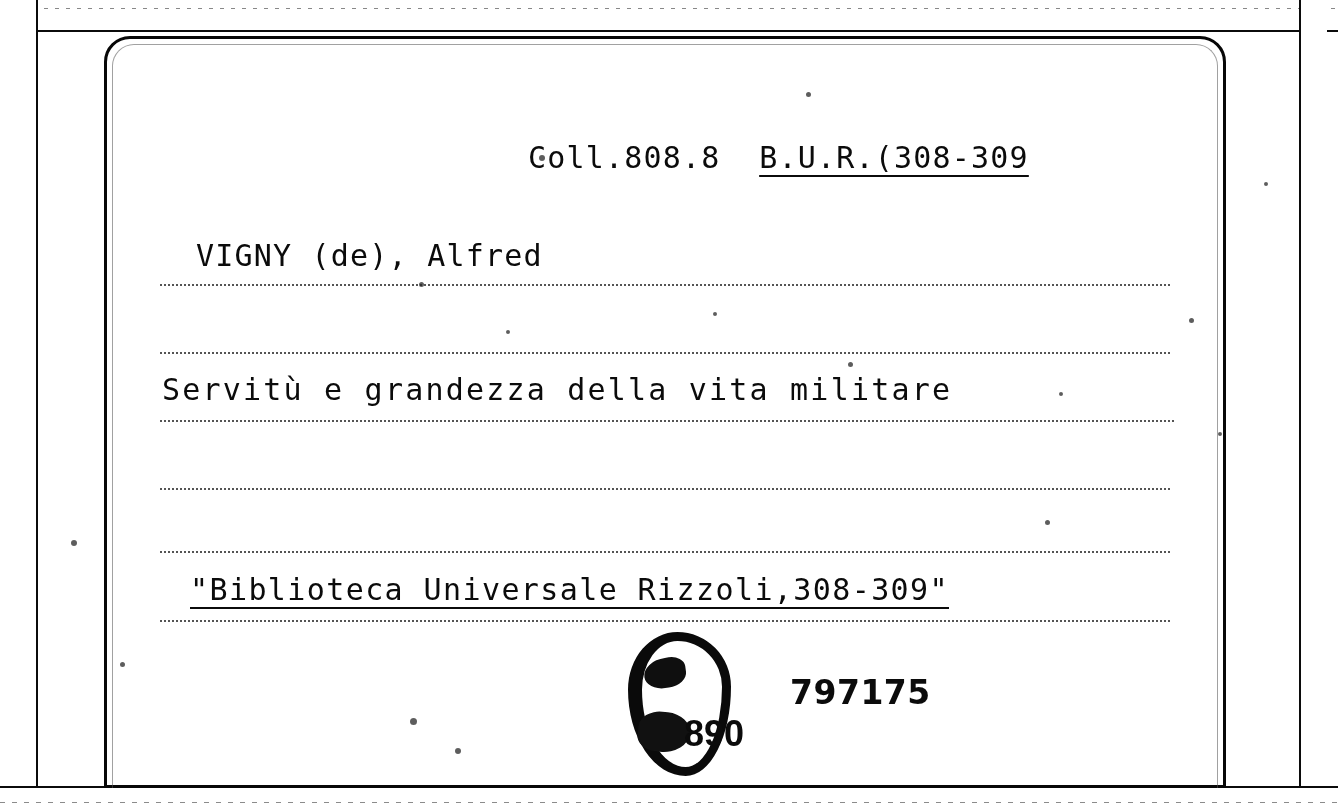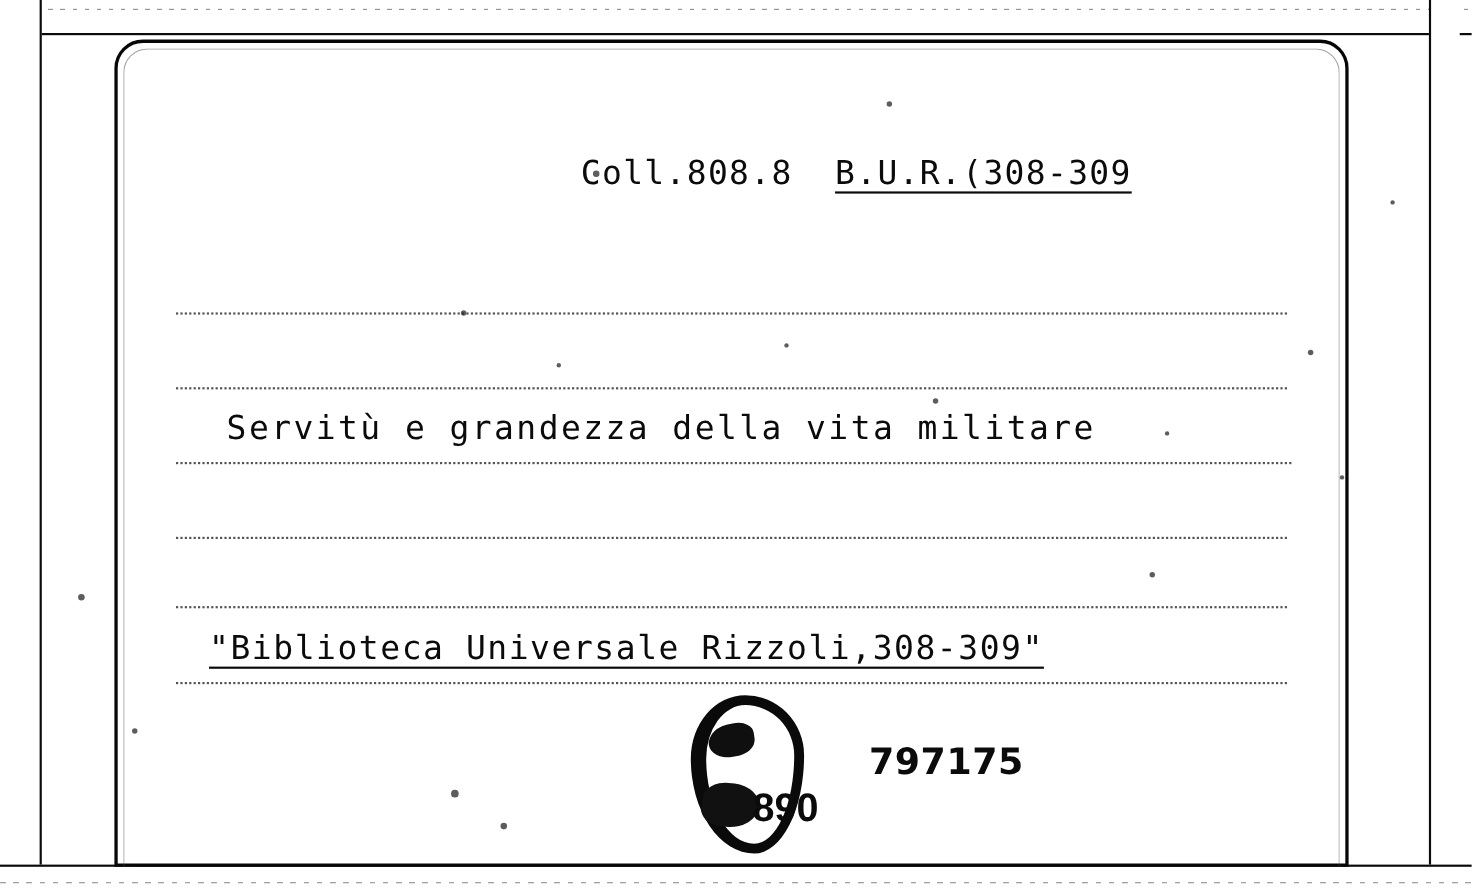--- a/index.html
+++ b/index.html
@@ -134,21 +134,20 @@
     left: 196px;
     top: 238px;
     font-size: 30px;
   }
 
   .title-line {
     left: 162px;
     top: 372px;
     font-size: 30px;
     letter-spacing: 2.2px;
-    margin-left: 44px;
   }
 
   .imprint-line {
     left: 162px;
     top: 440px;
     font-size: 30px;
     letter-spacing: 1.6px;
   }
 
   .series-line {
@@ -239,20 +238,21 @@
 
   <div class="rule r1"></div>
   <div class="rule r2"></div>
   <div class="rule r3"></div>
   <div class="rule r4"></div>
   <div class="rule r5"></div>
   <div class="rule r6"></div>
 
   <div class="txt call-number"><span>Coll.808.8</span>  <span class="underlined">B.U.R.(308-309</span></div>
 
+  <div class="txt author">VIGNY (de), Alfred</div>
 
   <div class="txt title-line">Servitù e grandezza della vita militare</div>
 
 
   <div class="txt series-line"><span class="underlined">"Biblioteca Universale Rizzoli,308-309"</span></div>
 
   <div class="txt inventory-number">797175</div>
 
   <div class="stamp-blob">
     <div class="b1"></div>

